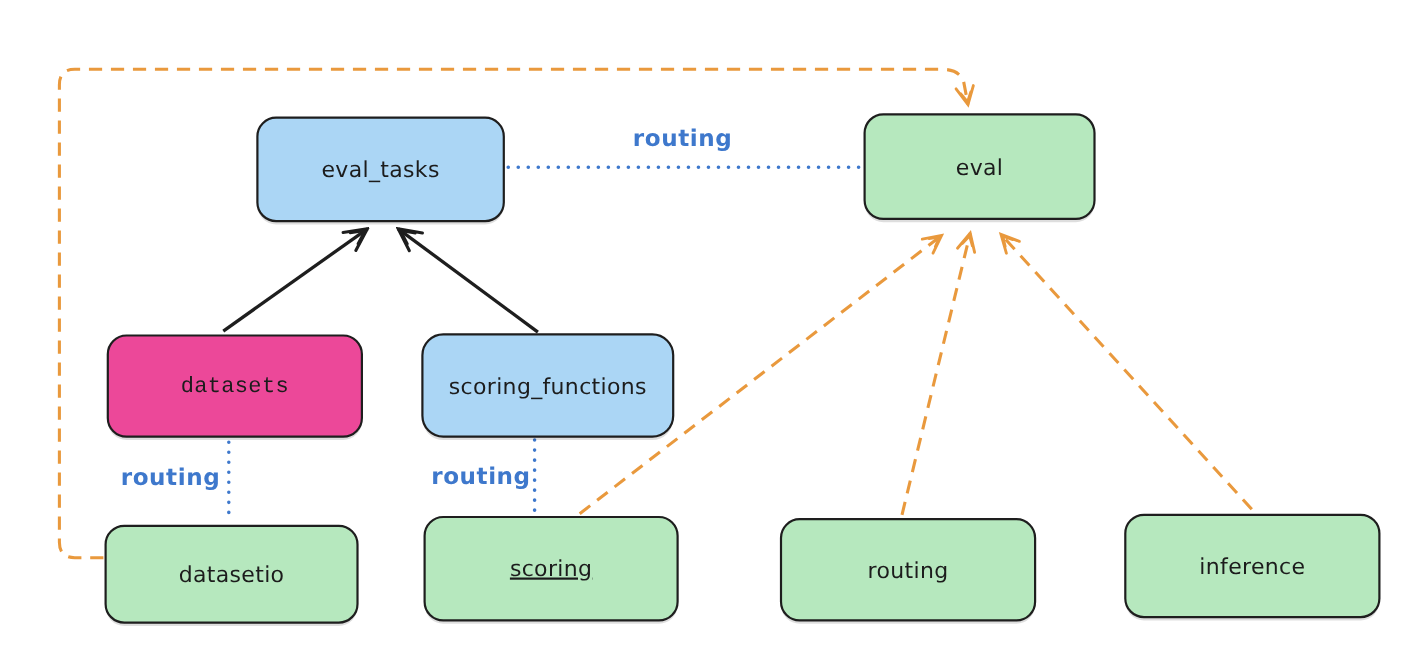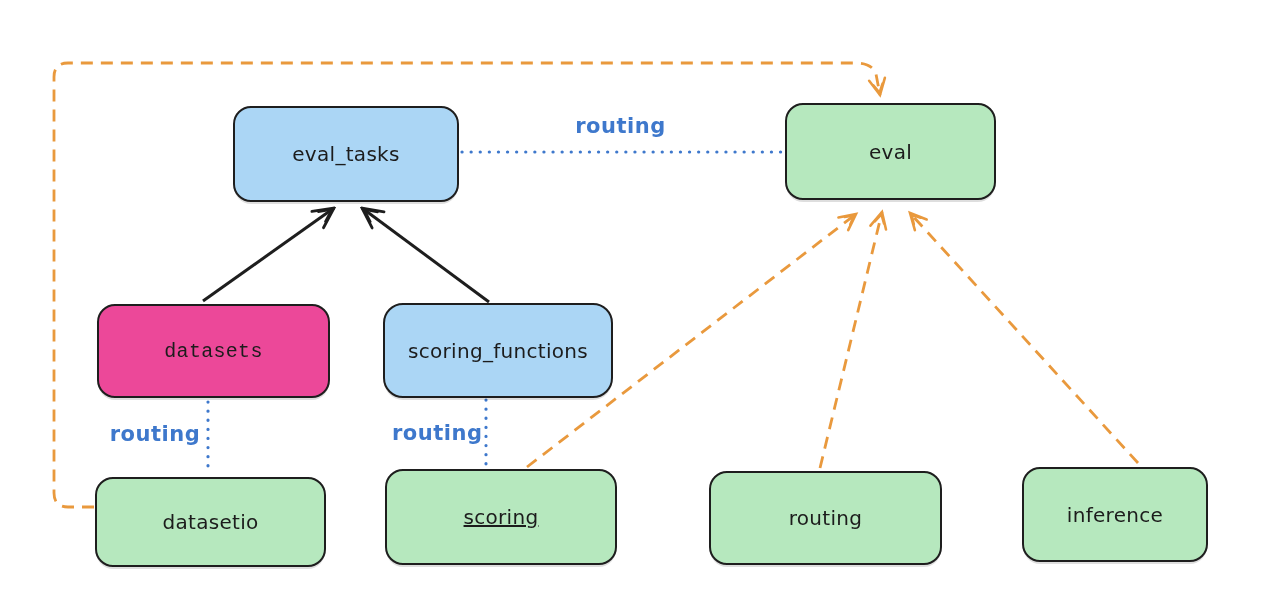--- a/index.html
+++ b/index.html
@@ -29,21 +29,21 @@
     letter-spacing:0.3px;
     box-shadow:0 3px 0 -1px rgba(0,0,0,0.13);
   }
   .node-eval-tasks       {left:233px;top:106px;width:226px;height:96px;}
   .node-eval             {left:785px;top:103px;width:211px;height:97px;}
   .node-datasets         {left:97px; top:304px;width:233px;height:94px;}
   .node-scoring-functions{left:383px;top:303px;width:230px;height:95px;border-radius:20px;}
   .node-datasetio        {left:95px; top:477px;width:231px;height:90px;}
   .node-scoring          {left:385px;top:469px;width:232px;height:96px;text-decoration:underline;}
   .node-agents           {left:709px;top:471px;width:233px;height:94px;}
-  .node-inference        {left:1022px;top:467px;width:186px;height:95px;}
+  .node-inference        {left:1022px;top:467px;width:233px;height:95px;}
   .edge-label{
     position:absolute;
     color:var(--blue-line);
     font-size:21px;
     font-weight:bold;
     letter-spacing:0.5px;
     text-align:center;
   }
   .edge-label-top {left:563px;top:114px;width:115px;}
   .edge-label-left{left:107px;top:422px;width:96px;}

